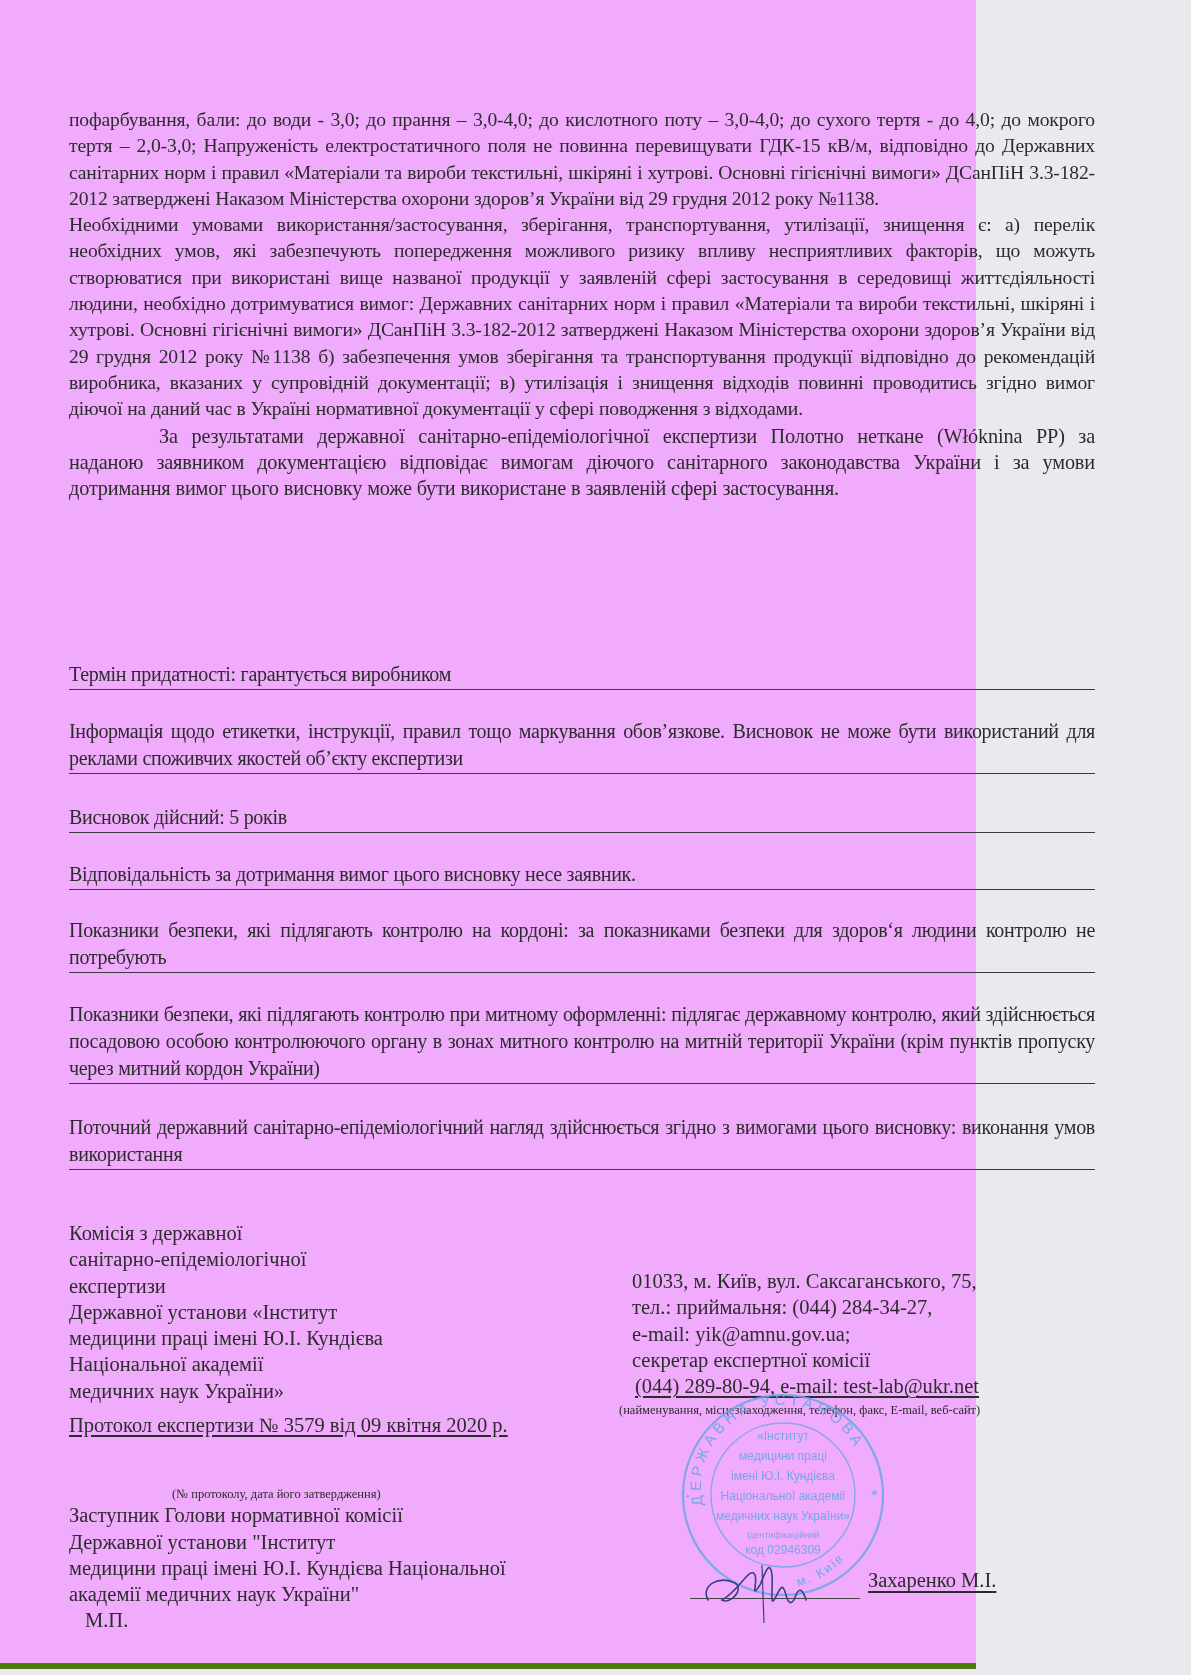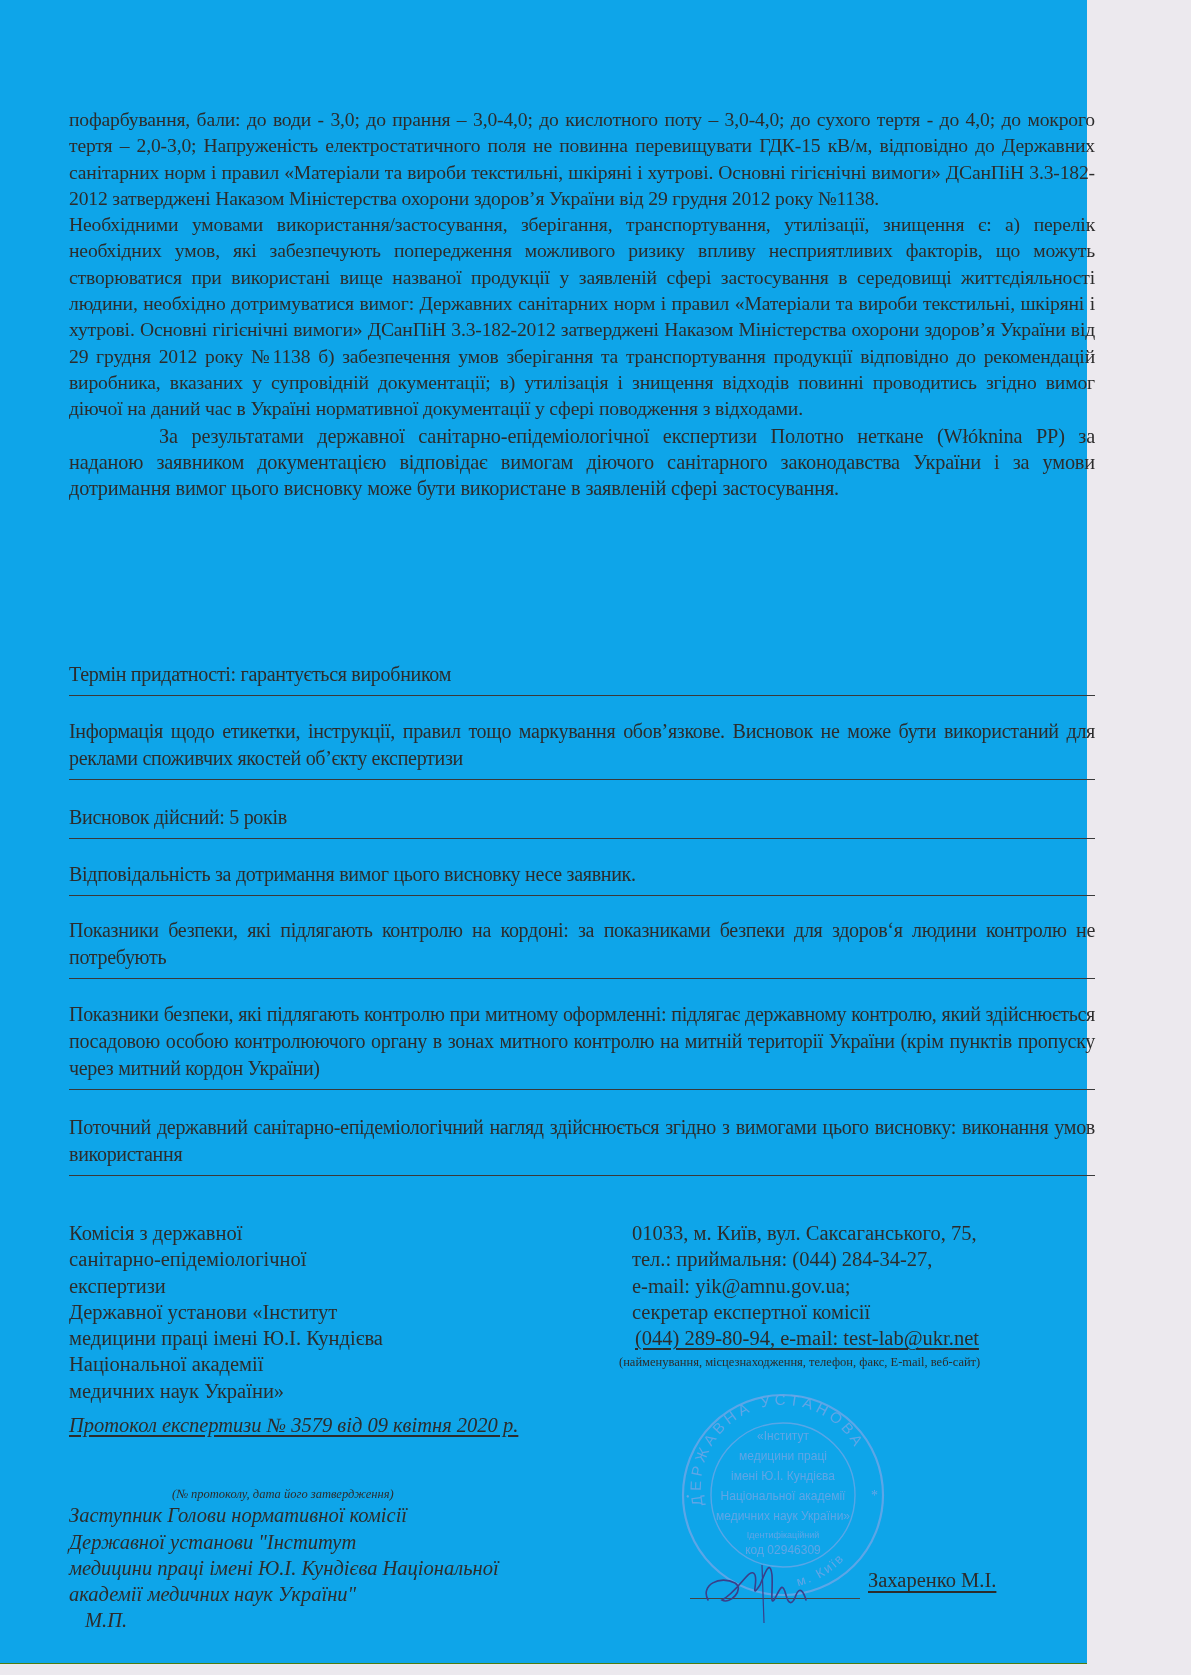--- a/index.html
+++ b/index.html
@@ -8,24 +8,24 @@
       height: 1675px;
       background: #ece9ee;
       font-family: "Liberation Serif", "DejaVu Serif", serif;
       color: #2c2c2c;
       position: relative;
       overflow: hidden;
     }
     .page {
       position: absolute;
       left: 0; top: 0;
-      width: 1087px;
+      width: 976px;
       height: 1663px;
-      background: #0ea5e9;
-      border-bottom: 1px solid #4d7c0f;
+      background: #f0abfc;
+      border-bottom: 6px solid #4d7c0f;
     }
     .content {
       position: absolute;
       left: 69px;
       top: 107px;
       width: 1026px;
     }
     .para {
       font-size: 19.6px;
       line-height: 26.3px;
@@ -36,57 +36,56 @@
     }
     .para.indent { text-indent: 90px; }
     .field {
       position: absolute;
       left: 69px;
       width: 1026px;
       font-size: 20px;
       line-height: 27px;
       text-align: justify;
       border-bottom: 1.5px solid #3a3a3a;
-      padding-bottom: 7px;
+      padding-bottom: 1px;
     }
     .field .txt { letter-spacing: -0.3px; }
     .left-block {
       position: absolute;
       left: 69px;
       top: 1204px;
       width: 460px;
       font-family: "Liberation Serif", serif;
       font-size: 20.5px;
       line-height: 26.3px;
       margin-top: 16px;
     }
     .right-block {
       position: absolute;
       left: 632px;
-      top: 1220px;
+      top: 1268px;
       width: 470px;
       font-size: 20.5px;
       line-height: 26.3px;
     }
     .right-block .line { display: block; white-space: nowrap; }
     .u { text-decoration: underline; text-underline-offset: 3px; }
     .note {
       font-size: 12.5px;
       line-height: 18px;
       white-space: nowrap;
       margin-top: 48px;
     }
     .protocol-block {
       position: absolute;
       left: 69px;
       top: 1412px;
       width: 560px;
       font-size: 20.5px;
       line-height: 26.3px;
-      font-style: italic;
     }
     .protocol-block .line { display: block; white-space: nowrap; }
     .stamp {
       position: absolute;
       left: 678px;
       top: 1390px;
       width: 210px;
       height: 210px;
     }
     .signer {

